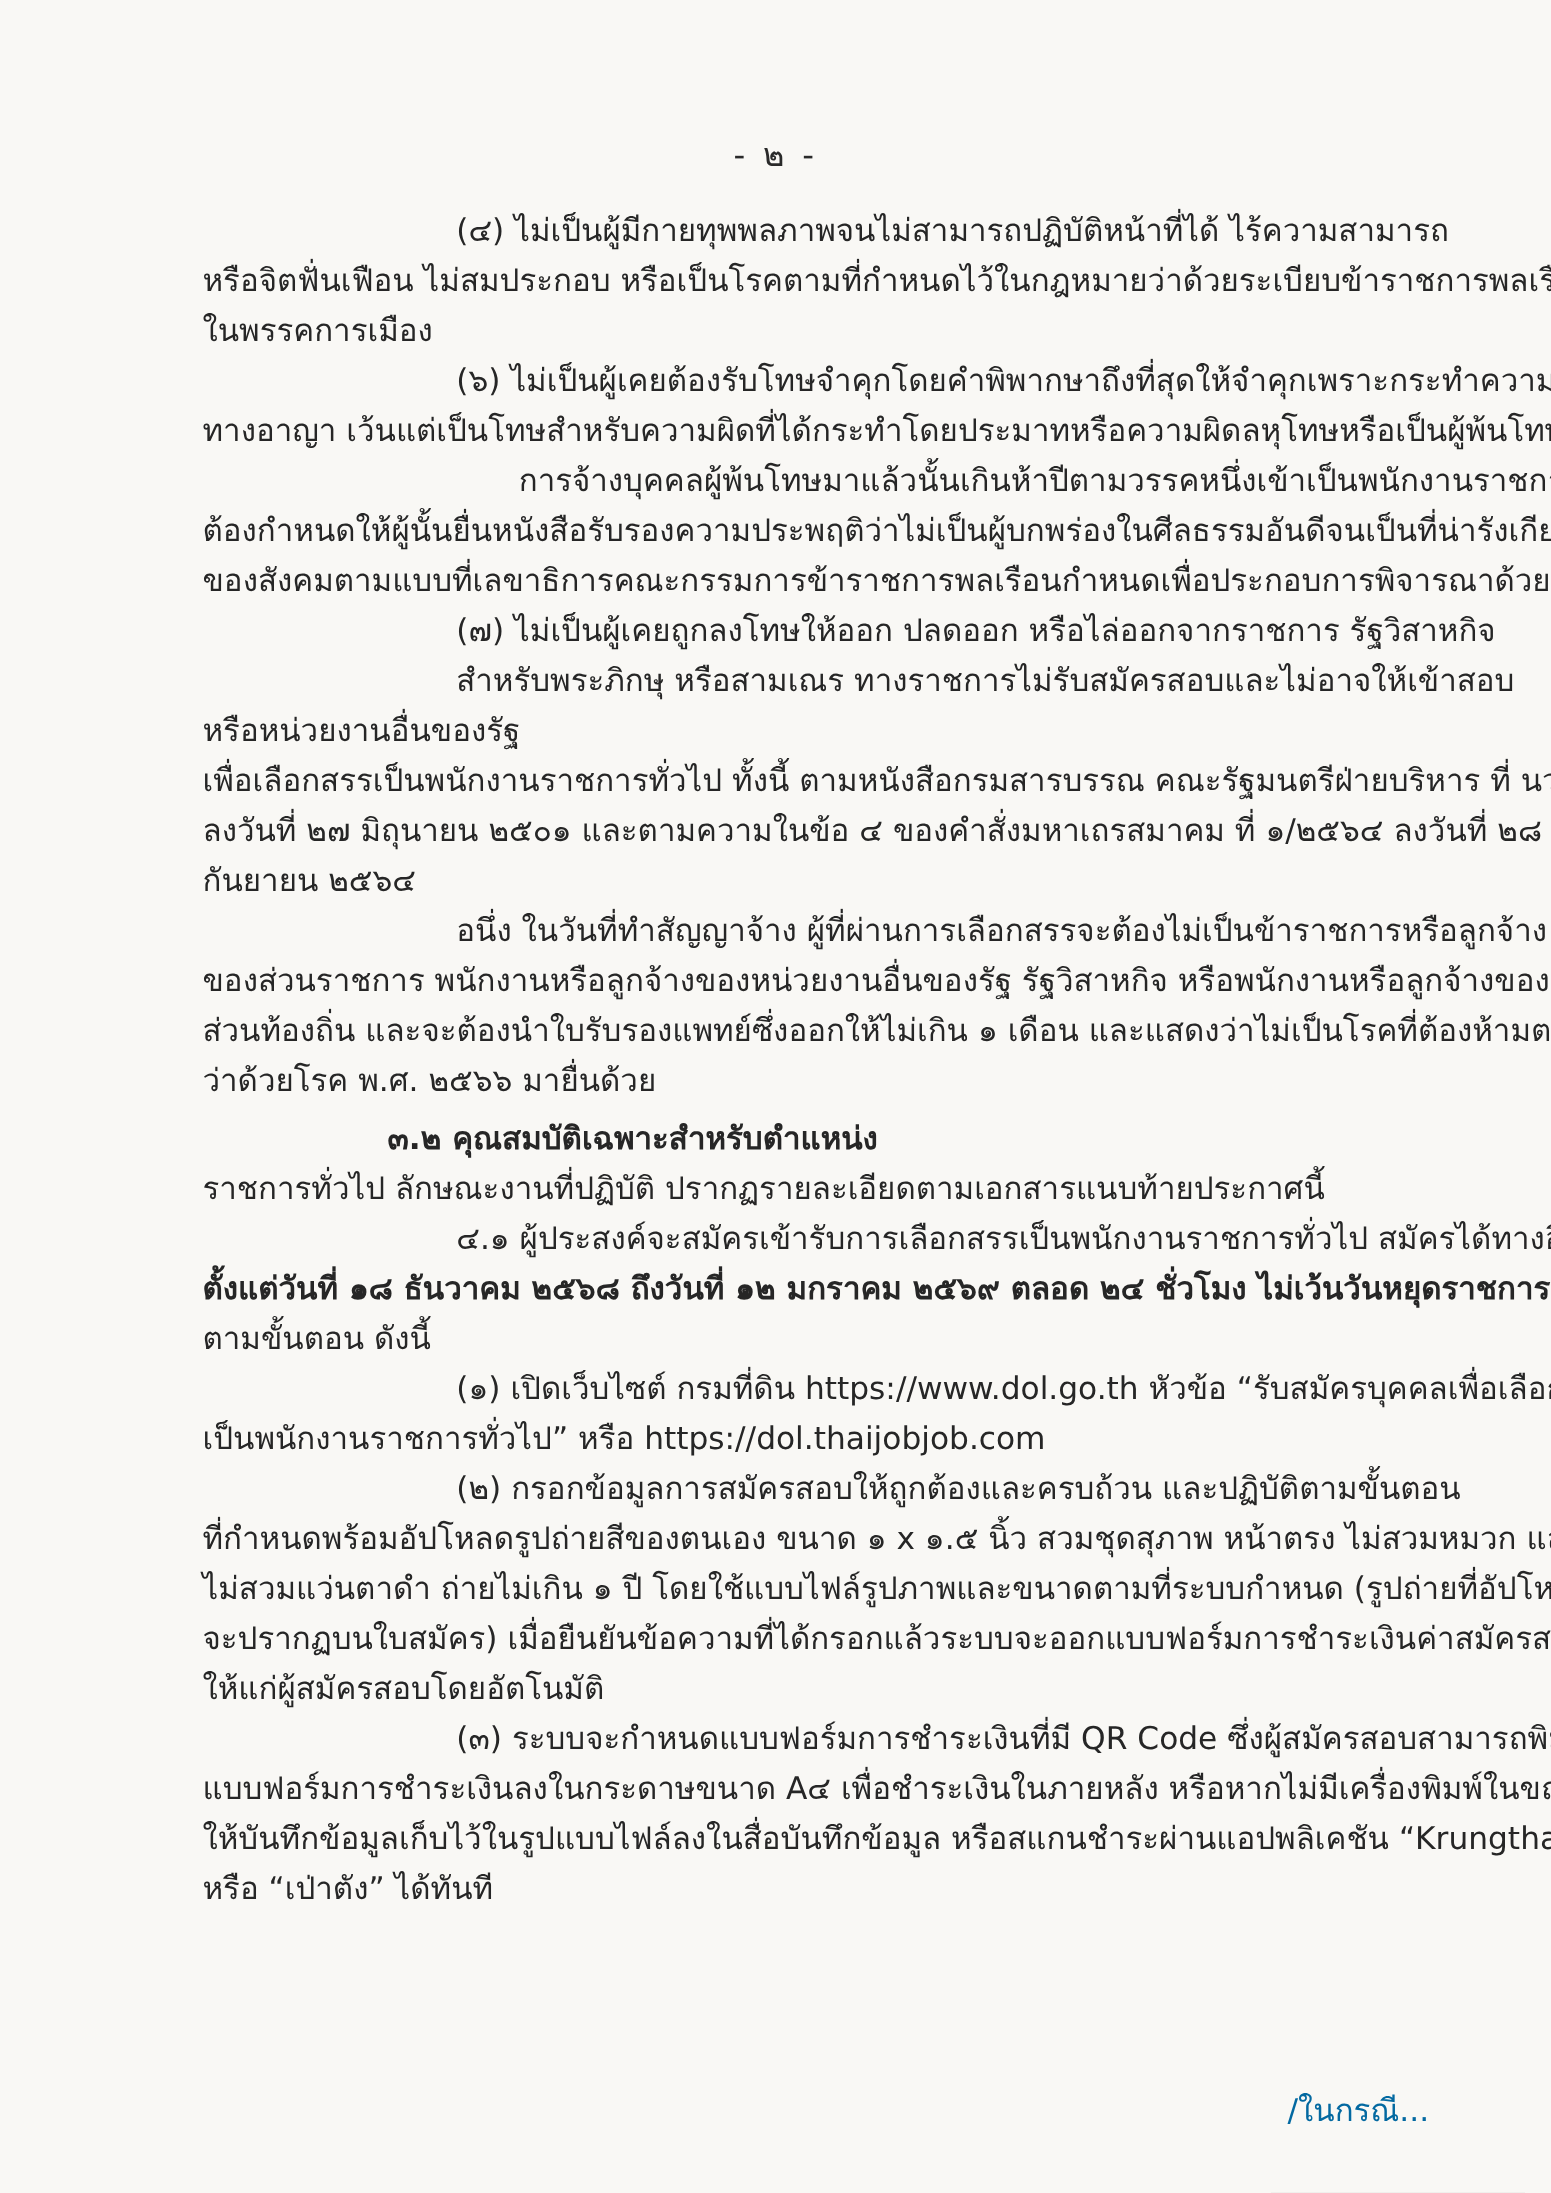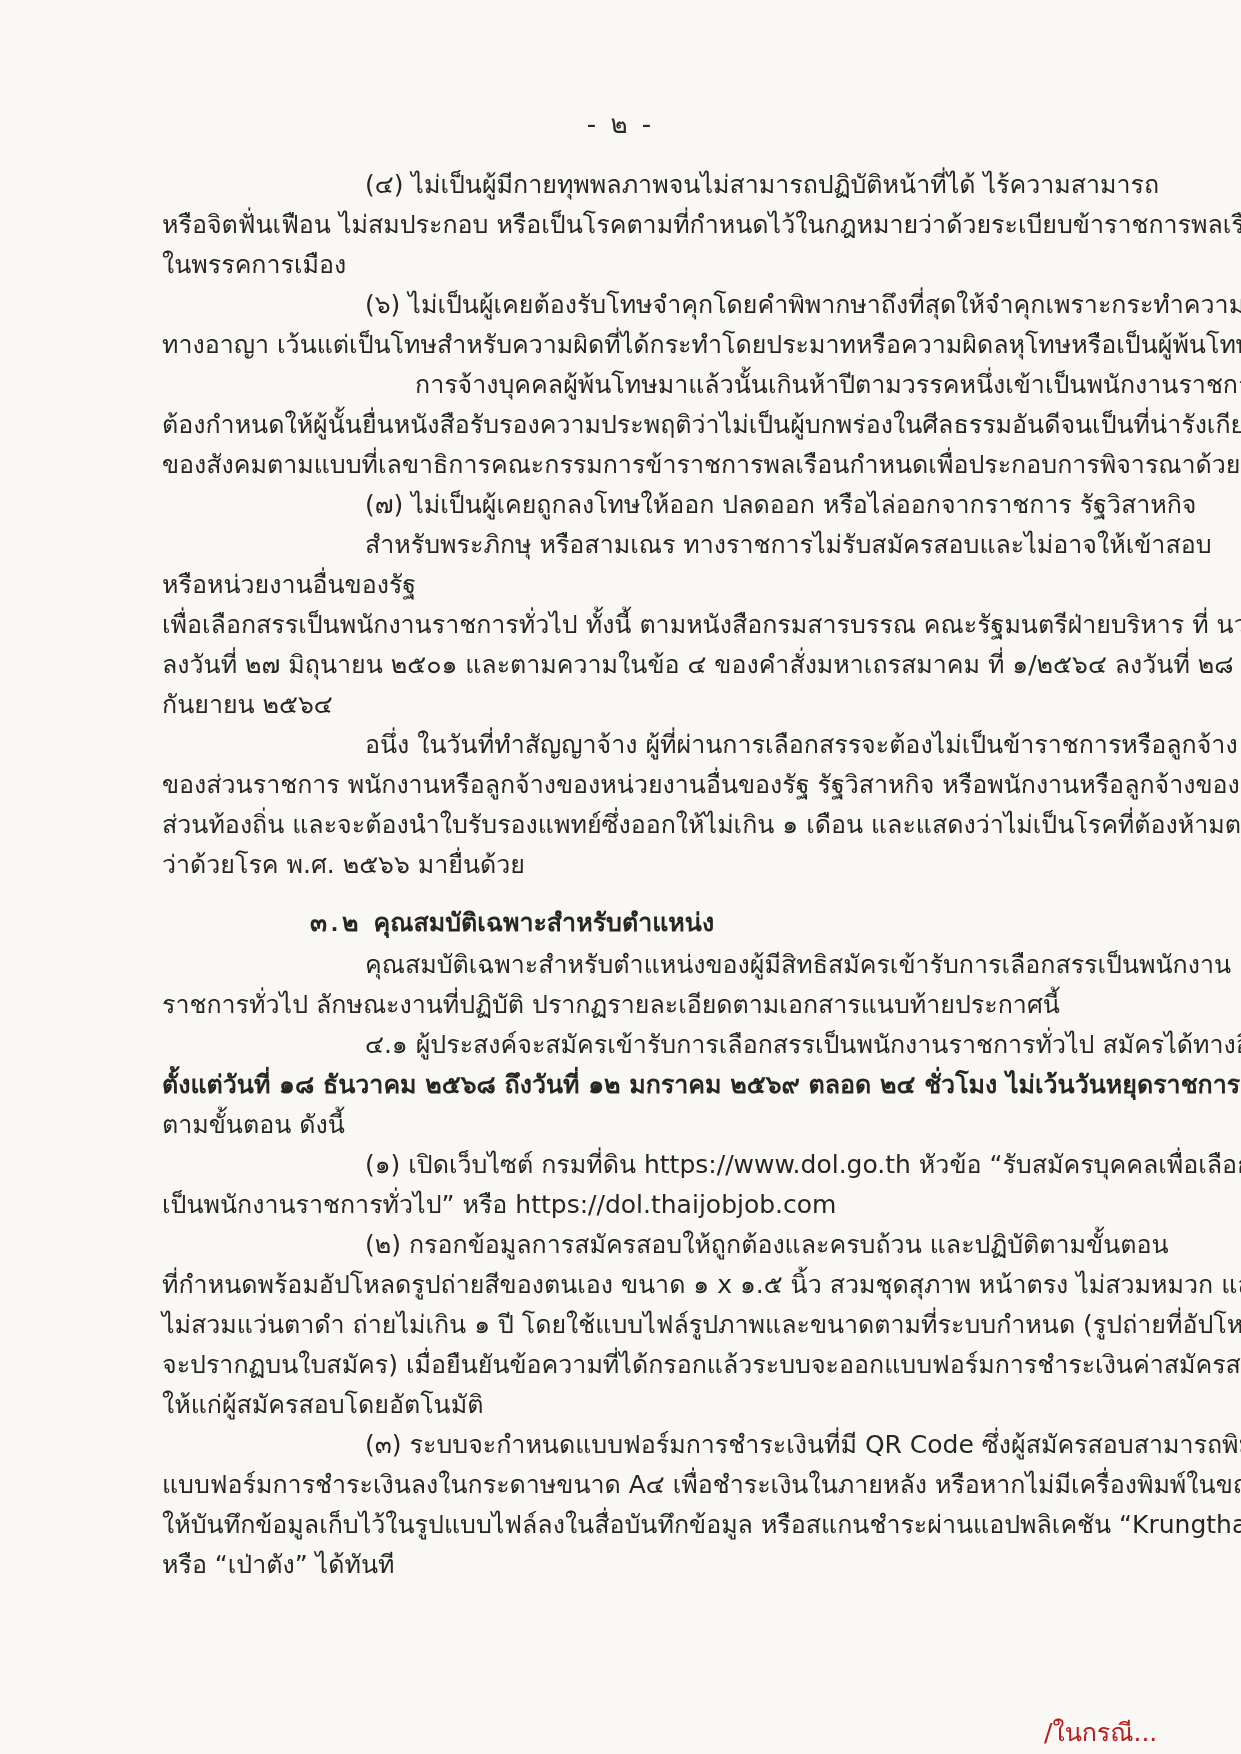--- a/index.html
+++ b/index.html
@@ -41,24 +41,23 @@
     height: 40px;
   }
   .indent-none { padding-left: 0; }
   .indent-tab  { padding-left: 203px; }
   .indent-tab2 { padding-left: 253px; }
   .indent-head { padding-left: 148px; }
   .bold { font-weight: bold; }
   .continuation-mark {
     position: absolute;
     left: 1030px;
-    top: 1712px;
+    top: 1668px;
     font-size: 25px;
-    color: #b91c1c;
-    margin-left: 14px;
+    color: #0369a1;
   }
 </style>
 </head>
 <body>
 
 <div class="page">
   <div class="page-number">- ๒ -</div>
 
   <div class="doc-body">
       <div class="doc-line indent-tab">(๔)  ไม่เป็นผู้มีกายทุพพลภาพจนไม่สามารถปฏิบัติหน้าที่ได้ ไร้ความสามารถ</div>
@@ -72,22 +71,21 @@
       <div class="doc-line indent-tab">(๗)  ไม่เป็นผู้เคยถูกลงโทษให้ออก ปลดออก หรือไล่ออกจากราชการ รัฐวิสาหกิจ</div>
       <div class="doc-line indent-tab">สำหรับพระภิกษุ หรือสามเณร ทางราชการไม่รับสมัครสอบและไม่อาจให้เข้าสอบ</div>
       <div class="doc-line indent-none">หรือหน่วยงานอื่นของรัฐ</div>
       <div class="doc-line indent-none">เพื่อเลือกสรรเป็นพนักงานราชการทั่วไป ทั้งนี้ ตามหนังสือกรมสารบรรณ คณะรัฐมนตรีฝ่ายบริหาร ที่ นว ๘๙/๒๕๐๑</div>
       <div class="doc-line indent-none">ลงวันที่ ๒๗ มิถุนายน ๒๕๐๑ และตามความในข้อ ๔ ของคำสั่งมหาเถรสมาคม ที่ ๑/๒๕๖๔ ลงวันที่ ๒๘</div>
       <div class="doc-line indent-none">กันยายน ๒๕๖๔</div>
       <div class="doc-line indent-tab">อนึ่ง ในวันที่ทำสัญญาจ้าง ผู้ที่ผ่านการเลือกสรรจะต้องไม่เป็นข้าราชการหรือลูกจ้าง</div>
       <div class="doc-line indent-none">ของส่วนราชการ พนักงานหรือลูกจ้างของหน่วยงานอื่นของรัฐ รัฐวิสาหกิจ หรือพนักงานหรือลูกจ้างของราชการ</div>
       <div class="doc-line indent-none">ส่วนท้องถิ่น และจะต้องนำใบรับรองแพทย์ซึ่งออกให้ไม่เกิน ๑ เดือน และแสดงว่าไม่เป็นโรคที่ต้องห้ามตามกฎ ก.พ.</div>
       <div class="doc-line indent-none">ว่าด้วยโรค พ.ศ. ๒๕๖๖ มายื่นด้วย</div>
-      <div class="doc-line indent-head bold" style="margin-top: 20px; font-family: Liberation Mono, monospace;">๓.๒  คุณสมบัติเฉพาะสำหรับตำแหน่ง</div>
-      <div class="doc-line indent-tab">คุณสมบัติเฉพาะสำหรับตำแหน่งของผู้มีสิทธิสมัครเข้ารับการเลือกสรรเป็นพนักงาน</div>
+      <div class="doc-line indent-head bold" style="margin-top: 6px;">๓.๒  คุณสมบัติเฉพาะสำหรับตำแหน่ง</div>
       <div class="doc-line indent-none">ราชการทั่วไป ลักษณะงานที่ปฏิบัติ ปรากฏรายละเอียดตามเอกสารแนบท้ายประกาศนี้</div>
       <div class="doc-line indent-tab">๔.๑  ผู้ประสงค์จะสมัครเข้ารับการเลือกสรรเป็นพนักงานราชการทั่วไป สมัครได้ทางอินเทอร์เน็ต</div>
       <div class="doc-line indent-none bold" style="margin-top: 0px;">ตั้งแต่วันที่ ๑๘ ธันวาคม ๒๕๖๘ ถึงวันที่ ๑๒ มกราคม ๒๕๖๙ ตลอด ๒๔ ชั่วโมง ไม่เว้นวันหยุดราชการ</div>
       <div class="doc-line indent-none">ตามขั้นตอน ดังนี้</div>
       <div class="doc-line indent-tab">(๑)  เปิดเว็บไซต์ กรมที่ดิน https://www.dol.go.th หัวข้อ “รับสมัครบุคคลเพื่อเลือกสรร</div>
       <div class="doc-line indent-none">เป็นพนักงานราชการทั่วไป” หรือ https://dol.thaijobjob.com</div>
       <div class="doc-line indent-tab">(๒)  กรอกข้อมูลการสมัครสอบให้ถูกต้องและครบถ้วน และปฏิบัติตามขั้นตอน</div>
       <div class="doc-line indent-none">ที่กำหนดพร้อมอัปโหลดรูปถ่ายสีของตนเอง ขนาด ๑ x ๑.๕ นิ้ว สวมชุดสุภาพ หน้าตรง ไม่สวมหมวก และ</div>
       <div class="doc-line indent-none">ไม่สวมแว่นตาดำ ถ่ายไม่เกิน ๑ ปี โดยใช้แบบไฟล์รูปภาพและขนาดตามที่ระบบกำหนด (รูปถ่ายที่อัปโหลด</div>
       <div class="doc-line indent-none">จะปรากฏบนใบสมัคร) เมื่อยืนยันข้อความที่ได้กรอกแล้วระบบจะออกแบบฟอร์มการชำระเงินค่าสมัครสอบ</div>

